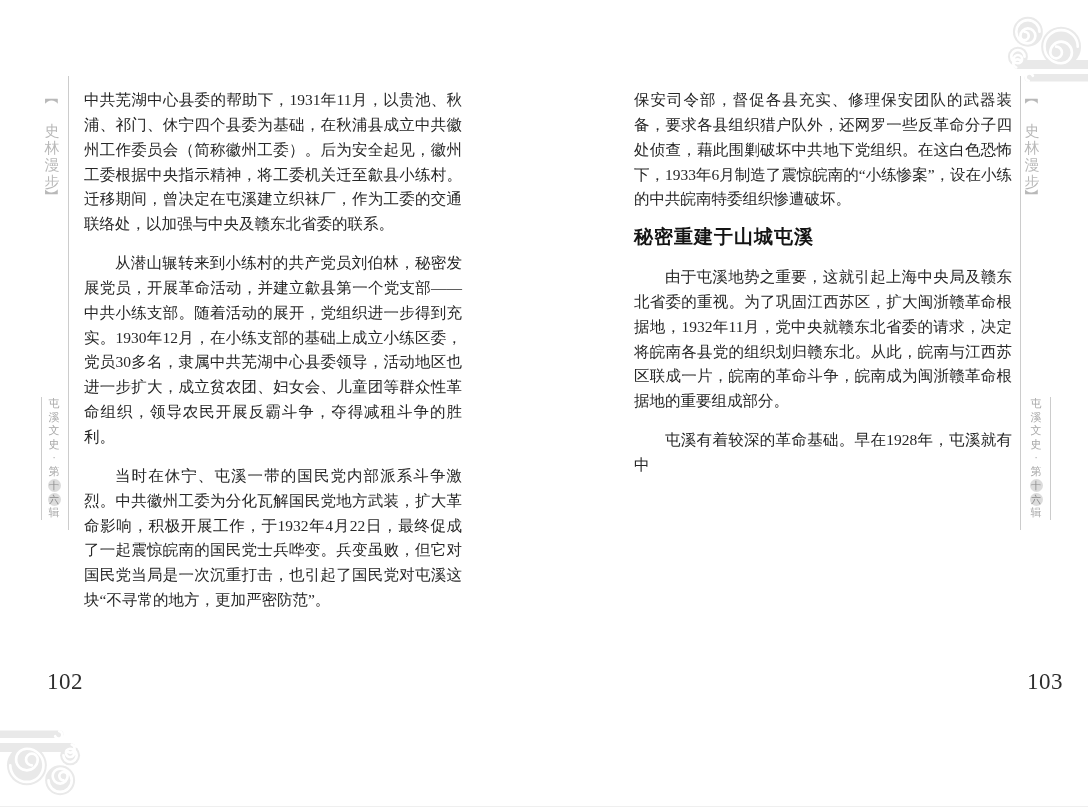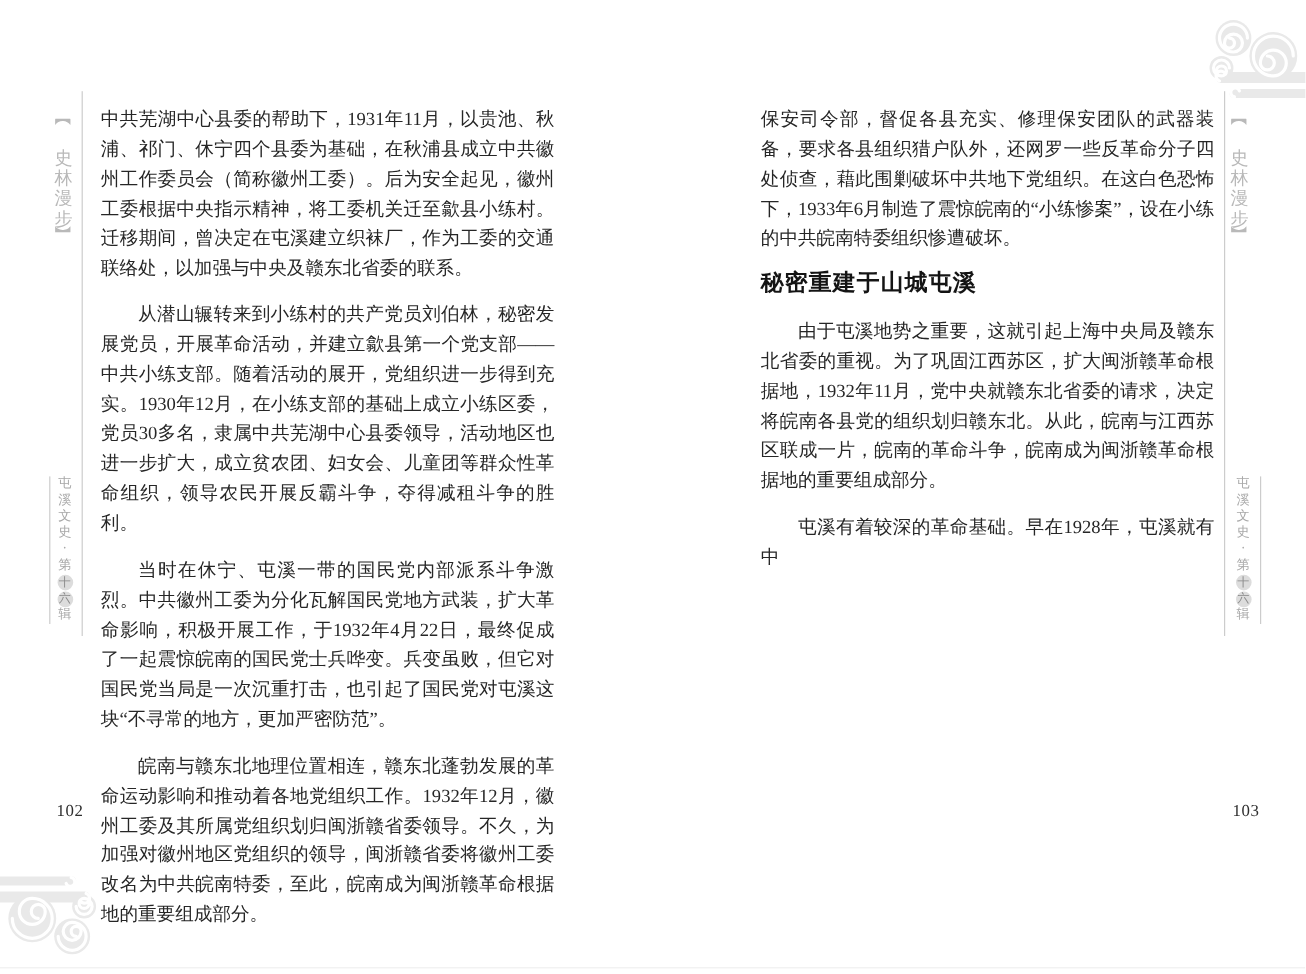--- a/index.html
+++ b/index.html
@@ -50,21 +50,21 @@
   .schar.badge {
     background:#dcdcdc; color:#8a8a8a; border-radius:50%;
     width:13px; height:13px; line-height:13px; font-size:10px;
     margin:0.5px 0;
   }
   .series-line { position:absolute; top:397px; height:123px; width:1px; background:#cccccc; }
   #left-series-line  { left:41px; }
   #right-series-line { left:1050px; }
 
   .page-number {
-    position:absolute; top:669px; font-size:14px; color:#2e2e2e; letter-spacing:0.5px;
+    position:absolute; top:669px; font-size:23px; color:#2e2e2e; letter-spacing:0.5px;
   }
   #left-page-number  { left:47px; }
   #right-page-number { left:1027px; }
 
   
   .cloud { position:absolute; }
   #cloud-top-right   { right:-8px; top:4px;    width:108px; height:92px; }
   #cloud-bottom-left { left:-8px;  bottom:0px; width:108px; height:100px; transform:rotate(180deg); }
 
   .bottom-edge { position:absolute; left:0; right:0; bottom:5px; height:1px; background:#efefef; }
@@ -136,21 +136,20 @@
       <span class="schar badge">十</span>
       <span class="schar badge">六</span>
       <span class="schar">辑</span>
     </div>
   <div class="page-number" id="right-page-number">103</div>
 
   <div class="column" id="left-column">
       <p class="">中共芜湖中心县委的帮助下，1931年11月，以贵池、秋浦、祁门、休宁四个县委为基础，在秋浦县成立中共徽州工作委员会（简称徽州工委）。后为安全起见，徽州工委根据中央指示精神，将工委机关迁至歙县小练村。迁移期间，曾决定在屯溪建立织袜厂，作为工委的交通联络处，以加强与中央及赣东北省委的联系。</p>
       <p class="indent">从潜山辗转来到小练村的共产党员刘伯林，秘密发展党员，开展革命活动，并建立歙县第一个党支部——中共小练支部。随着活动的展开，党组织进一步得到充实。1930年12月，在小练支部的基础上成立小练区委，党员30多名，隶属中共芜湖中心县委领导，活动地区也进一步扩大，成立贫农团、妇女会、儿童团等群众性革命组织，领导农民开展反霸斗争，夺得减租斗争的胜利。</p>
       <p class="indent">当时在休宁、屯溪一带的国民党内部派系斗争激烈。中共徽州工委为分化瓦解国民党地方武装，扩大革命影响，积极开展工作，于1932年4月22日，最终促成了一起震惊皖南的国民党士兵哗变。兵变虽败，但它对国民党当局是一次沉重打击，也引起了国民党对屯溪这块“不寻常的地方，更加严密防范”。</p>
-      <p class="indent">皖南与赣东北地理位置相连，赣东北蓬勃发展的革命运动影响和推动着各地党组织工作。1932年12月，徽州工委及其所属党组织划归闽浙赣省委领导。不久，为加强对徽州地区党组织的领导，闽浙赣省委将徽州工委改名为中共皖南特委，至此，皖南成为闽浙赣革命根据地的重要组成部分。</p>
     </div>
   <div class="column" id="right-column">
       <p class="">保安司令部，督促各县充实、修理保安团队的武器装备，要求各县组织猎户队外，还网罗一些反革命分子四处侦查，藉此围剿破坏中共地下党组织。在这白色恐怖下，1933年6月制造了震惊皖南的“小练惨案”，设在小练的中共皖南特委组织惨遭破坏。</p>
       <h2 class="section-heading">秘密重建于山城屯溪</h2>
       <p class="indent">由于屯溪地势之重要，这就引起上海中央局及赣东北省委的重视。为了巩固江西苏区，扩大闽浙赣革命根据地，1932年11月，党中央就赣东北省委的请求，决定将皖南各县党的组织划归赣东北。从此，皖南与江西苏区联成一片，皖南的革命斗争，皖南成为闽浙赣革命根据地的重要组成部分。</p>
       <p class="indent">屯溪有着较深的革命基础。早在1928年，屯溪就有中</p>
     </div>
 
   <div class="bottom-edge"></div>
 </div>

